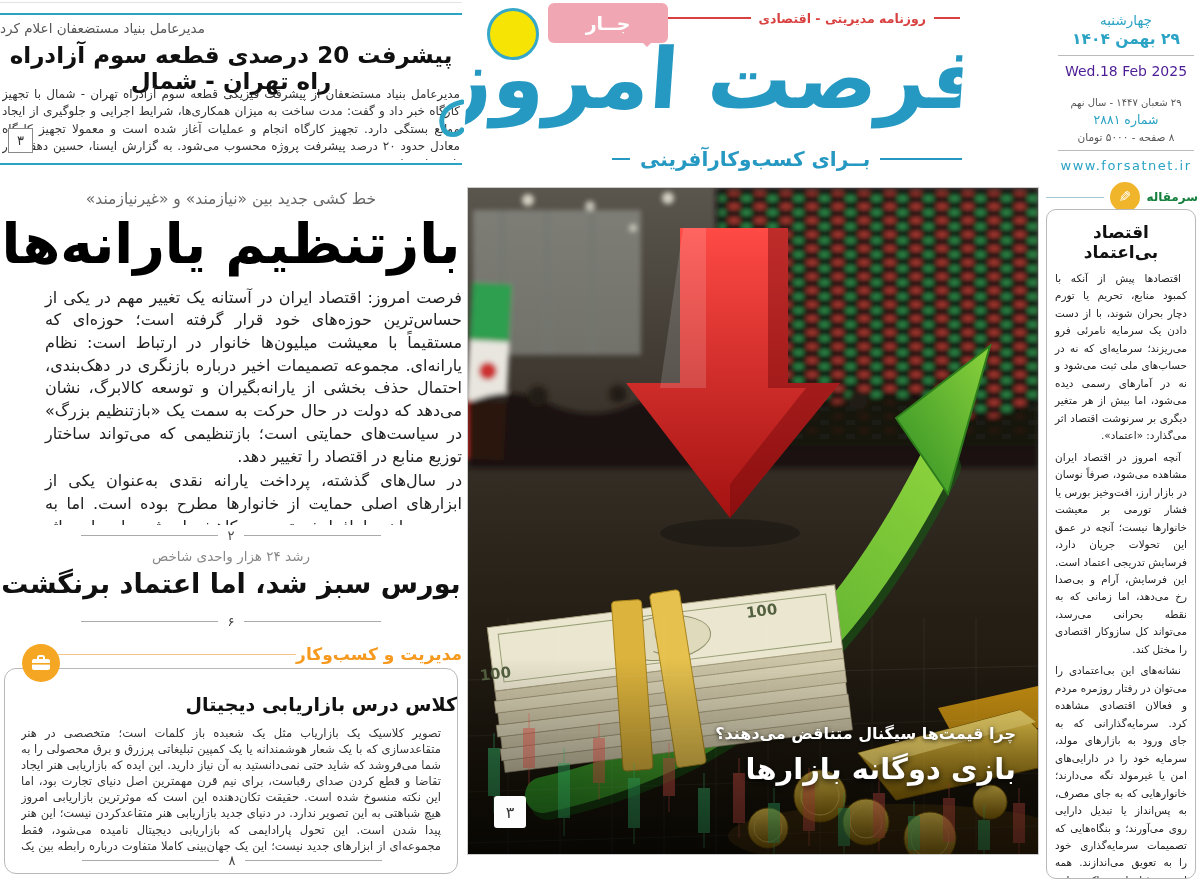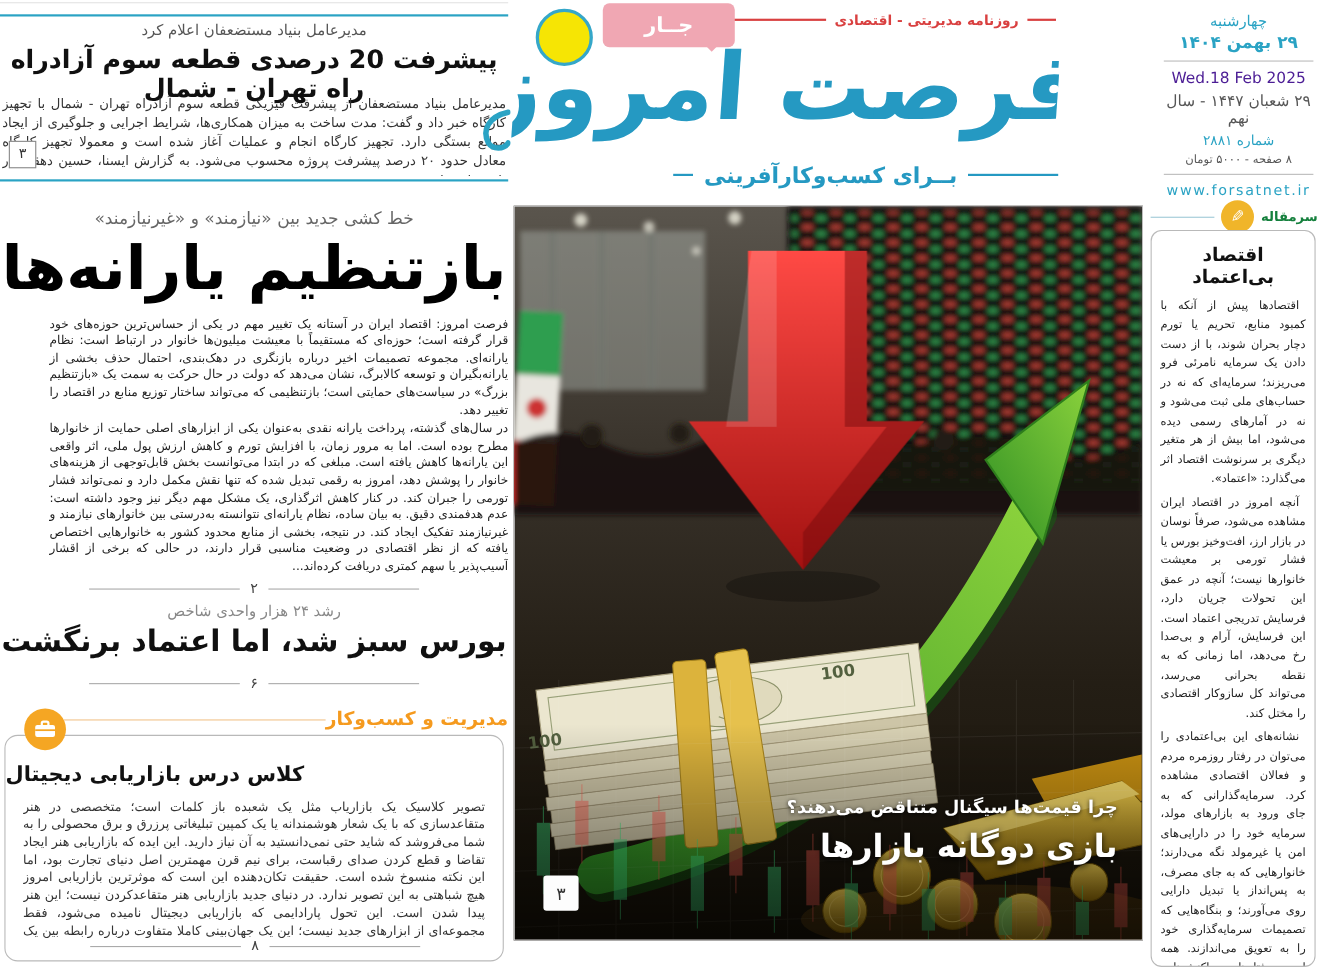--- a/index.html
+++ b/index.html
@@ -16,55 +16,55 @@
   .bubble{left:548px;top:3px;width:120px;height:40px;background:#f0a7b3;border-radius:6px;z-index:2;
           display:flex;align-items:center;justify-content:center;color:#fff;font-weight:bold;font-size:19px;}
   .bubble::after{content:"";position:absolute;right:14px;bottom:-11px;border:7px solid transparent;border-top-color:#f0a7b3;}
   .tagline{left:612px;top:146px;width:350px;height:26px;display:flex;align-items:center;gap:10px;color:#2599c2;font-size:20px;font-weight:bold;}
   .tagline .ln{flex:1;height:1.5px;background:#2599c2;}
   .dateblock{left:1056px;top:12px;width:140px;text-align:center;}
   .dateblock .w{color:#2aa3c4;font-size:13.5px;}
   .dateblock .dfa{color:#2aa3c4;font-size:15.5px;font-weight:bold;margin-top:2px;}
   .dateblock hr{border:none;border-top:1px solid #bbb;margin:7px 2px;}
   .dateblock .den{color:#4c1d95;font-size:14px;}
-  .dateblock .dhj{color:#555;font-size:14px;margin-top:5px;}
+  .dateblock .dhj{color:#555;font-size:10px;margin-top:18px;}
   .dateblock .iss{color:#2aa3c4;font-size:12.5px;margin-top:4px;}
   .dateblock .pp{color:#555;font-size:10.5px;margin-top:4px;}
   .dateblock .web{color:#2aa3c4;font-size:13px;letter-spacing:1.5px;direction:ltr;}
   
   .topstory{left:0;top:0;width:462px;height:180px;}
   .hairline{position:absolute;left:0;right:0;height:1px;background:#e3e3e3;}
   .tealrule{position:absolute;left:0;right:0;height:2px;background:#2aa3c4;}
-  .topstory .kick{position:absolute;top:20px;left:0;right:0;text-align:center;font-size:13.5px;color:#555;}
+  .topstory .kick{position:absolute;top:20px;left:0;right:0;text-align:left;font-size:13.5px;color:#555;}
   .topstory .head{position:absolute;top:42px;left:0;right:0;text-align:center;font-size:23px;font-weight:bold;color:#101010;}
   .topstory .body{position:absolute;top:86px;left:2px;right:2px;height:74px;overflow:hidden;
                   font-size:12px;line-height:1.45;text-align:justify;color:#333;}
   .badge{width:23px;height:23px;border:1px solid #888;color:#333;font-size:13px;display:flex;align-items:center;justify-content:center;background:#fff;}
   .swoosh{left:434px;top:96px;width:30px;height:42px;}
   
   .leadstory{left:0;top:186px;width:462px;height:342px;overflow:hidden;}
   .leadstory .kick{text-align:center;font-size:15.5px;color:#666;margin-top:4px;}
   .leadstory .head{text-align:center;font-size:55px;font-weight:bold;color:#000;line-height:1.1;margin-top:6px;}
-  .leadstory .bwrap{margin-top:12px;height:238px;overflow:hidden;font-size:11px;line-height:1.42;text-align:justify;color:#222;padding-left:45px;}
+  .leadstory .bwrap{margin-top:12px;height:238px;overflow:hidden;font-size:16px;line-height:1.42;text-align:justify;color:#222;padding-left:45px;}
   .leadstory p{margin:0 0 2px 0;}
   .rule-num{display:flex;align-items:center;gap:10px;width:300px;}
   .rule-num .rl{flex:1;height:1px;background:#aaa;}
   .rule-num .num{font-size:13px;color:#444;}
   
   .bourse-kick{left:0;top:548px;width:462px;text-align:center;font-size:13.5px;color:#888;}
   .bourse-head{left:0;top:568px;width:462px;text-align:center;font-size:27px;font-weight:bold;color:#101010;}
   
   .biz-banner{left:0;top:640px;width:462px;height:28px;display:flex;align-items:center;}
   .biz-banner .txt{color:#f59a1e;font-weight:bold;font-size:17px;}
   .biz-banner .ln{flex:1;height:1px;background:#f2c48b;}
   .biz-banner .sp{flex:0 0 58px;}
   .biz-icon{left:22px;top:644px;width:38px;height:38px;border-radius:50%;background:#f5a623;z-index:2;
             display:flex;align-items:center;justify-content:center;}
   .biz-box{left:4px;top:668px;width:454px;height:206px;border:1px solid #b9b9b9;border-radius:12px;box-sizing:border-box;background:#fff;}
-  .biz-box .title{text-align:left;font-size:19px;font-weight:bold;color:#111;margin-top:24px;}
+  .biz-box .title{text-align:right;font-size:19px;font-weight:bold;color:#111;margin-top:24px;}
   .biz-box .body{margin:10px 16px 0 16px;height:130px;overflow:hidden;font-size:11.5px;line-height:1.4;text-align:justify;color:#333;}
   .biz-box .rule-num{position:absolute;bottom:5px;left:77px;}
   
   .photo{left:467px;top:187px;width:572px;height:668px;border:1px solid #cccccc;box-sizing:border-box;overflow:hidden;background:#1d1812;}
   .photo svg{display:block;width:100%;height:100%;}
   .photo .pk{position:absolute;right:22px;top:536px;color:#fff;font-size:16px;font-weight:bold;text-shadow:0 1px 4px rgba(0,0,0,.8);}
   .photo .pt{position:absolute;right:22px;top:564px;color:#fff;font-size:29px;font-weight:bold;text-shadow:0 2px 6px rgba(0,0,0,.85);}
   .photo .pbadge{position:absolute;left:26px;bottom:26px;width:32px;height:32px;background:#fdfdfd;border-radius:3px;
                  display:flex;align-items:center;justify-content:center;color:#333;font-size:16px;}
   

